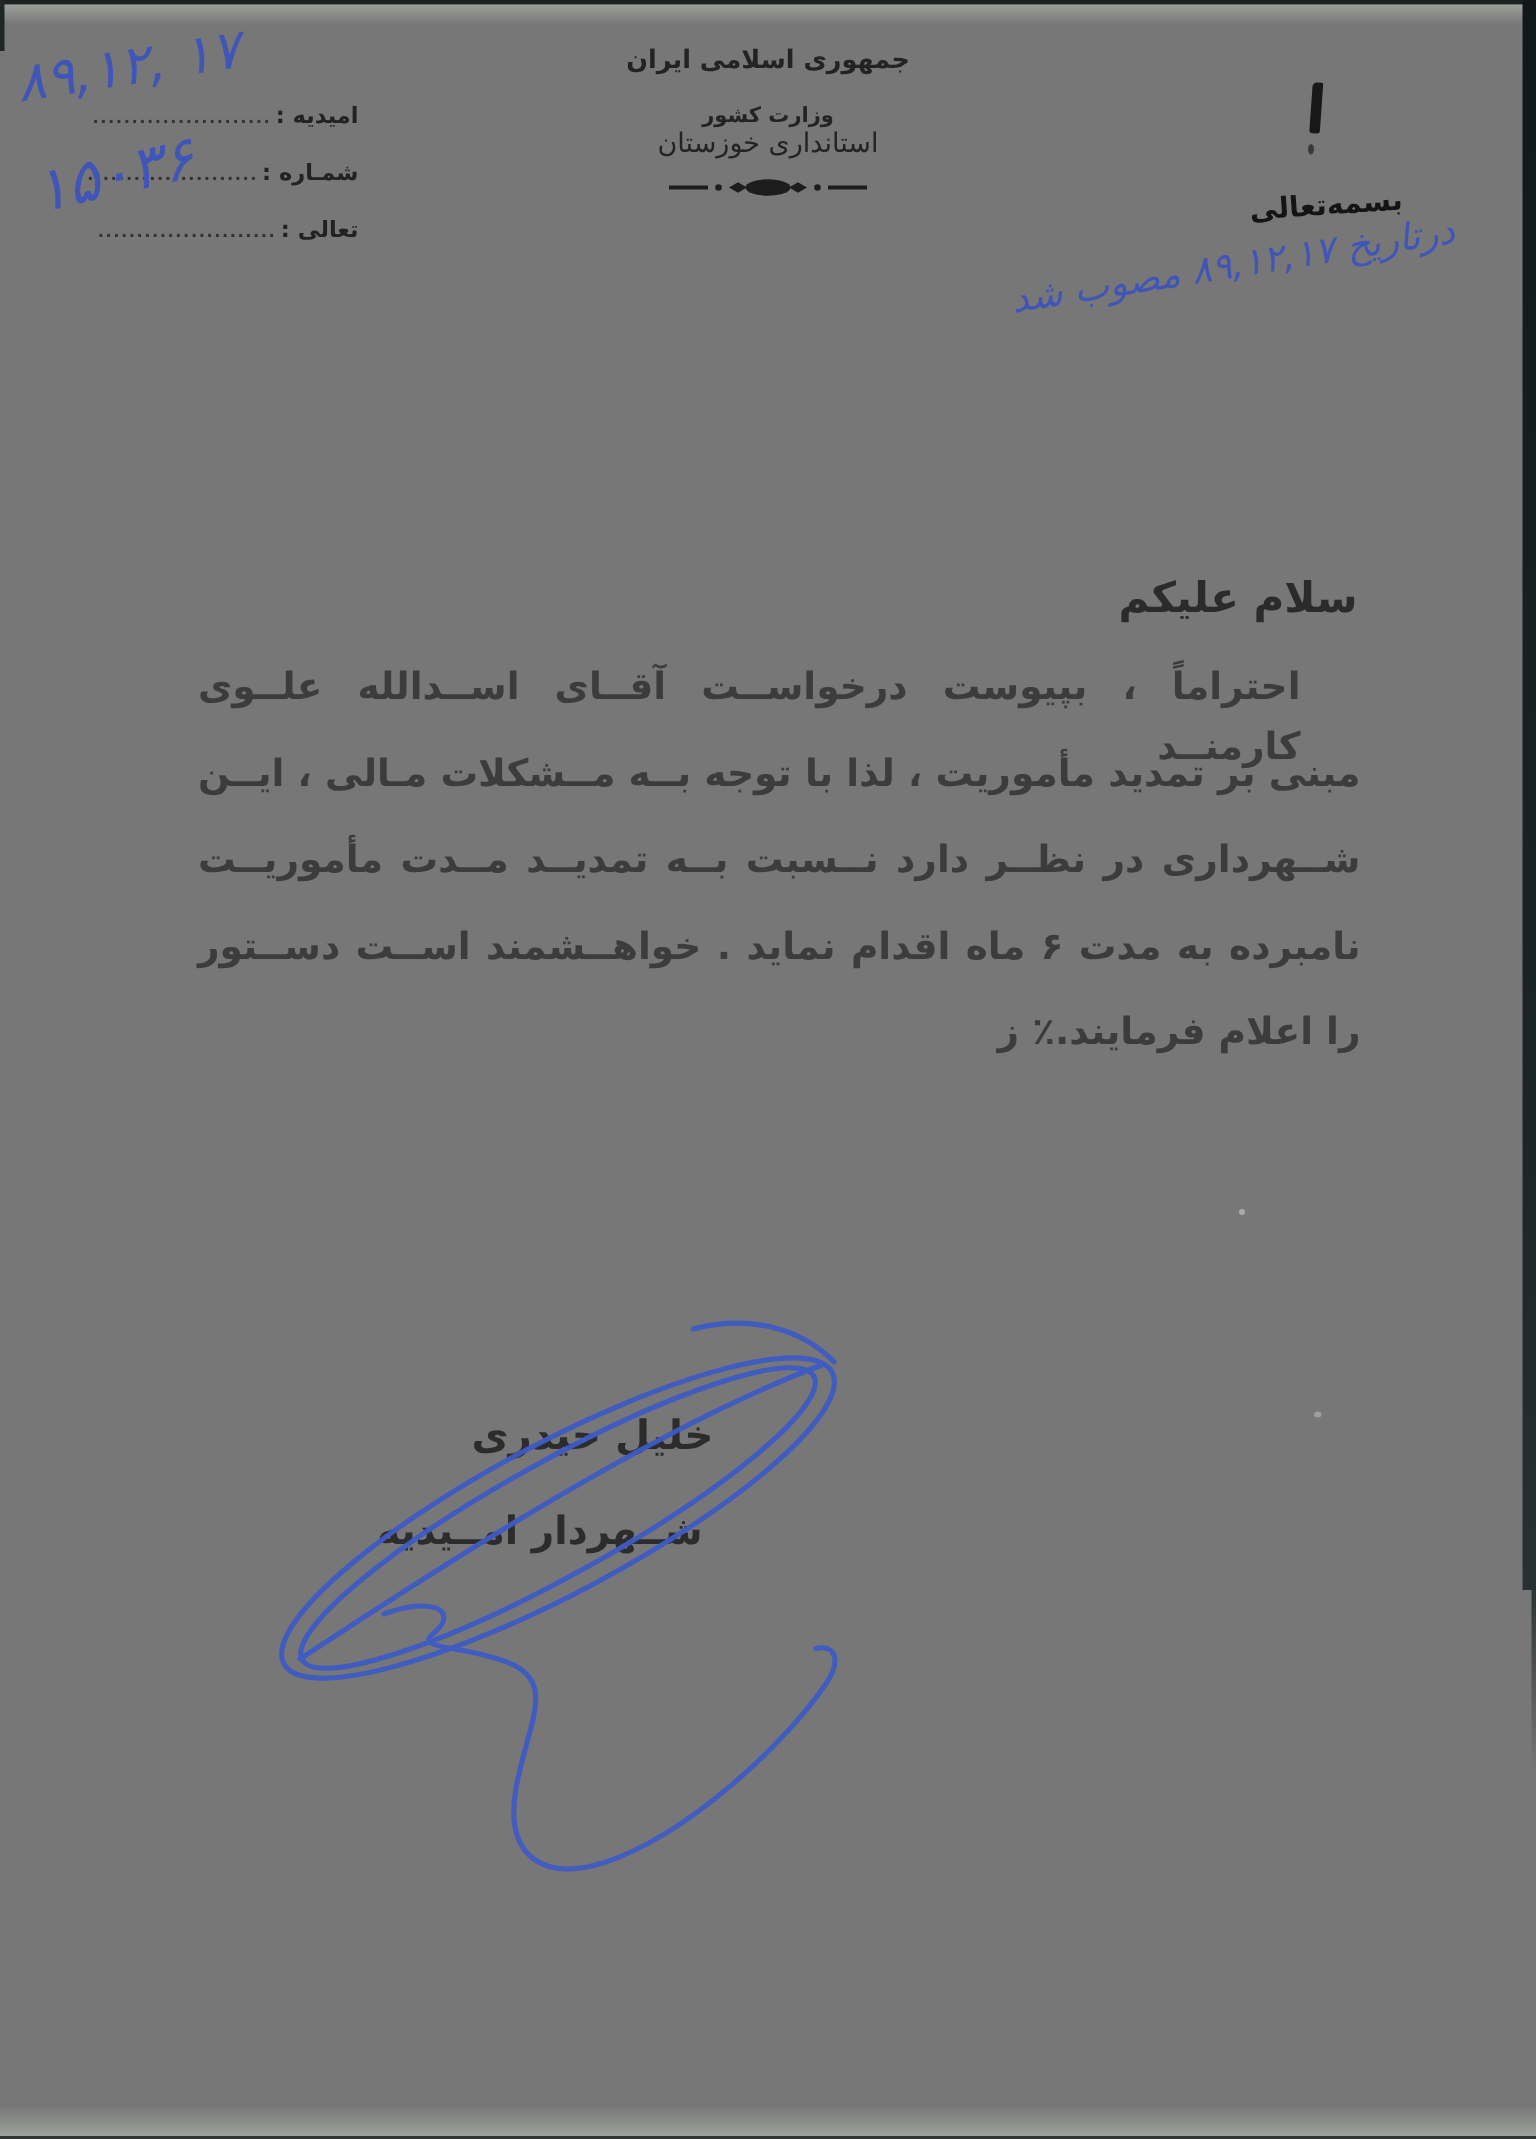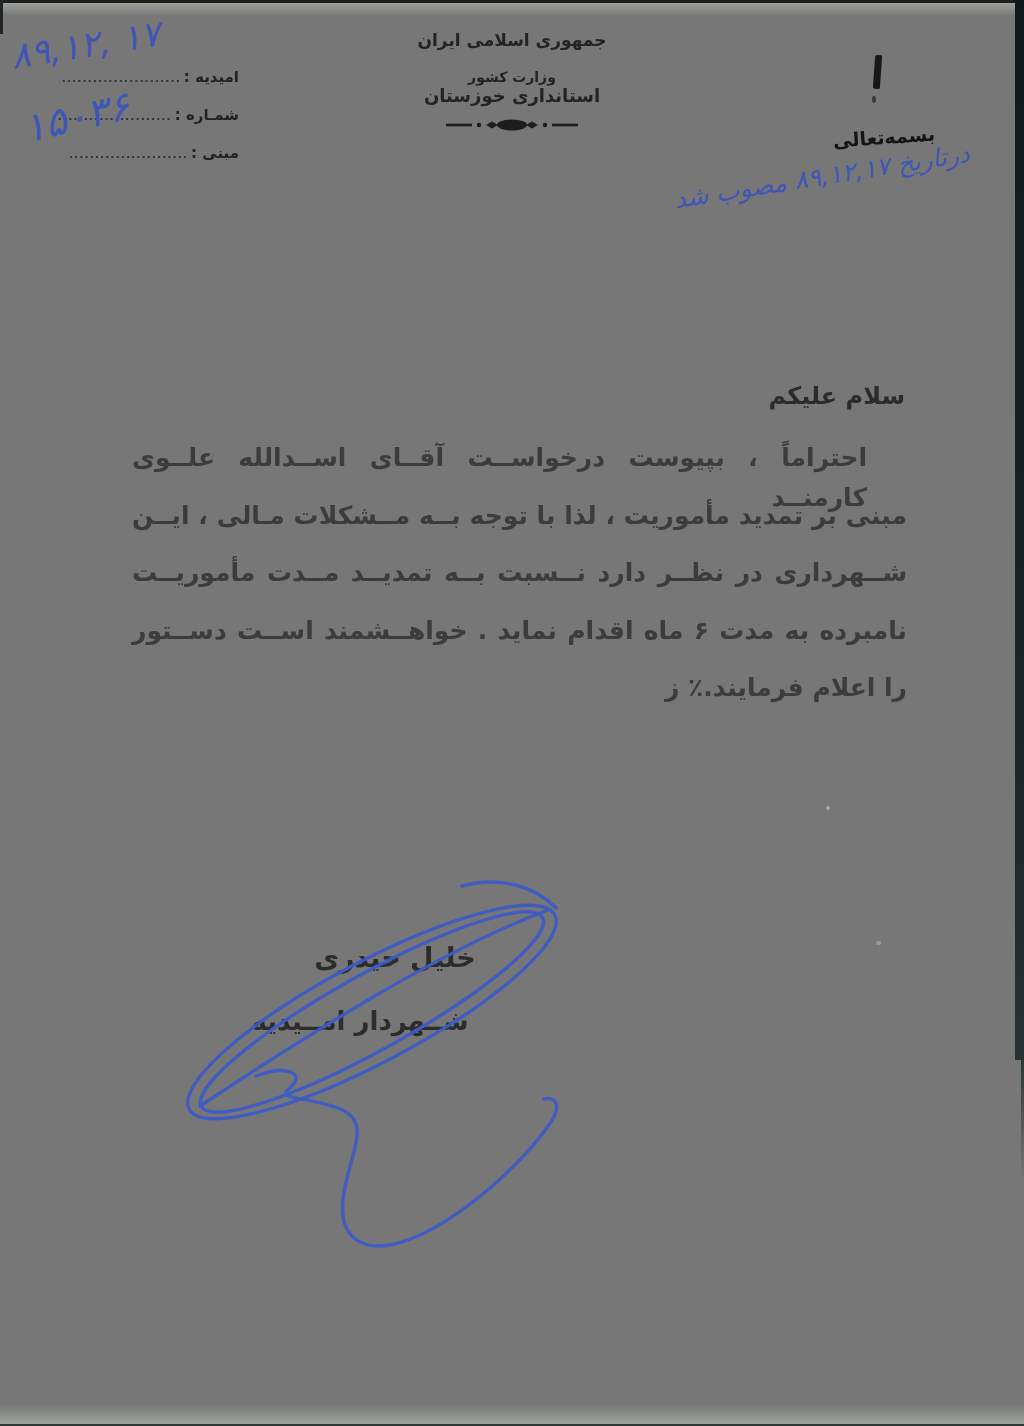--- a/index.html
+++ b/index.html
@@ -20,21 +20,21 @@
   .edge-right-a{position:absolute;top:0;right:0;width:9px;height:1060px;background:linear-gradient(180deg,#10181a 0%,#1b2426 70%,rgba(27,36,38,.85) 100%);}
   .edge-right-b{position:absolute;top:1060px;right:0;width:3px;height:120px;background:linear-gradient(180deg,rgba(27,36,38,.8),rgba(27,36,38,0));}
   .edge-left-corner{position:absolute;top:0;left:0;width:3px;height:34px;background:#20262а;background-color:#202624;}
   .edge-bottom-haze{position:absolute;bottom:2px;left:0;width:100%;height:20px;background:linear-gradient(0deg,rgba(183,189,180,.6),rgba(183,189,180,0));}
   .edge-bottom{position:absolute;bottom:0;left:0;width:100%;height:2px;background:#303634;}
 
   
   .lh-center{position:absolute;top:30px;left:382px;width:260px;text-align:center;color:#232323;direction:rtl;}
   .lh-center .l1{font-size:17px;font-weight:bold;margin-bottom:19px;}
   .lh-center .l2{font-size:14px;font-weight:bold;}
-  .lh-center .l3{font-size:18px;font-weight:bold;margin-bottom:11px;}
+  .lh-center .l3{font-size:18px;font-weight:normal;margin-bottom:11px;}
   .lh-center .org{font-size:27px;font-weight:bold;color:#161616;letter-spacing:.5px;}
   .ornament{margin-top:6px;}
 
   
   .lh-fields{position:absolute;top:68px;left:57px;width:182px;direction:rtl;color:#222;}
   .lh-row{display:flex;align-items:baseline;height:38px;font-size:15px;font-weight:bold;white-space:nowrap;}
   .lh-row .dots{font-size:11px;letter-spacing:1px;color:#333;overflow:hidden;margin-right:3px;}
 
   
   .ink{color:#4055b8;font-style:italic;}
@@ -44,21 +44,21 @@
 
   
   .besmele{position:absolute;top:126px;left:833px;font-size:19px;font-weight:bold;color:#141414;transform:rotate(-4deg);direction:rtl;letter-spacing:-1px;}
   .ink-mark{position:absolute;top:55px;left:874px;width:7px;height:34px;background:#181818;border-radius:3px 1px 2px 2px;transform:rotate(4deg);}
   .ink-mark-dot{position:absolute;top:96px;left:872px;width:4px;height:7px;background:#3a3a3a;border-radius:50%;}
   .speck1{position:absolute;top:941px;left:876px;width:5px;height:4px;background:#9aa09c;border-radius:50%;}
   .speck2{position:absolute;top:806px;left:826px;width:4px;height:4px;background:#a8aca6;border-radius:50%;}
 
   
   .recipient{position:absolute;top:293px;right:119px;font-size:28px;font-weight:bold;color:#1d1d1d;direction:rtl;white-space:nowrap;}
-  .salutation{position:absolute;top:382px;right:119px;font-size:24px;font-weight:bold;color:#2b2b2b;direction:rtl;white-space:nowrap;}
+  .salutation{position:absolute;top:382px;right:119px;font-size:28px;font-weight:bold;color:#2b2b2b;direction:rtl;white-space:nowrap;}
   .body-block{position:absolute;top:438px;left:132px;width:775px;direction:rtl;color:#3c3c3c;font-size:25px;font-weight:bold;}
   .bline{height:57.5px;line-height:40px;text-align:justify;text-align-last:justify;text-justify:inter-word;}
   .bline.indent{padding-right:40px;}
   .bline.last{text-align:right;text-align-last:right;}
 
   
   .signer-name{position:absolute;top:942px;left:290px;width:210px;text-align:center;font-size:27px;font-weight:bold;color:#2c2c2c;direction:rtl;white-space:nowrap;}
   .signer-title{position:absolute;top:1006px;left:240px;width:240px;text-align:center;font-size:26px;font-weight:bold;color:#2c2c2c;direction:rtl;white-space:nowrap;}
   .sig-svg{position:absolute;top:875px;left:140px;}
 </style>
@@ -97,21 +97,21 @@
   <div class="lh-fields">
     <div class="lh-row">
       <span>امیدیه :</span>
       <span class="dots">.......................</span>
     </div>
     <div class="lh-row">
       <span>شمـاره :</span>
       <span class="dots">.......................</span>
     </div>
     <div class="lh-row">
-      <span>مبنی :</span>
+      <span>تعالی :</span>
       <span class="dots">.......................</span>
     </div>
   </div>
 
   <div class="hw-date ink">۸۹,۱۲, ۱۷</div>
   <div class="hw-number ink">۱۵۰۳۶</div>
   <div class="hw-note ink">درتاریخ ۸۹,۱۲,۱۷ مصوب شد</div>
 
   <div class="besmele">بسمه‌تعالی</div>
   <div class="ink-mark"></div>

